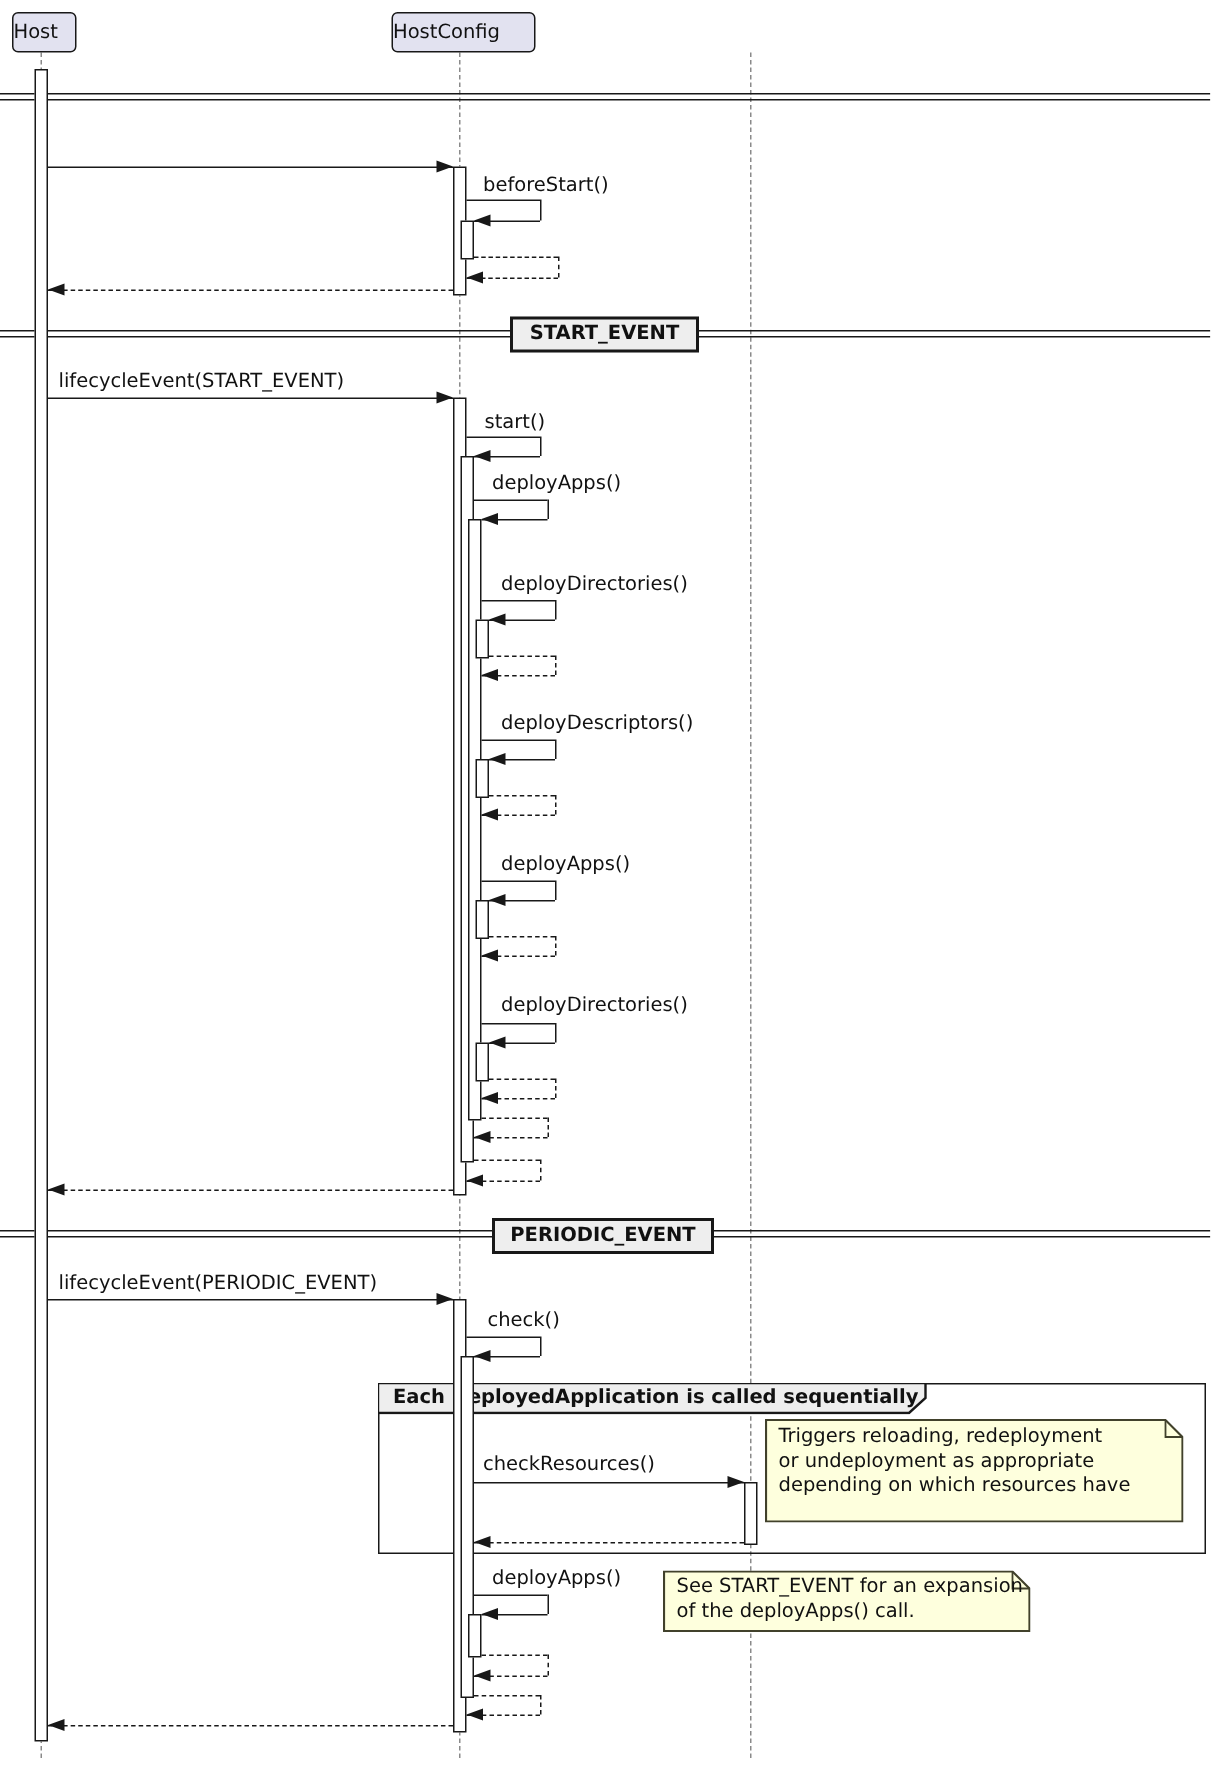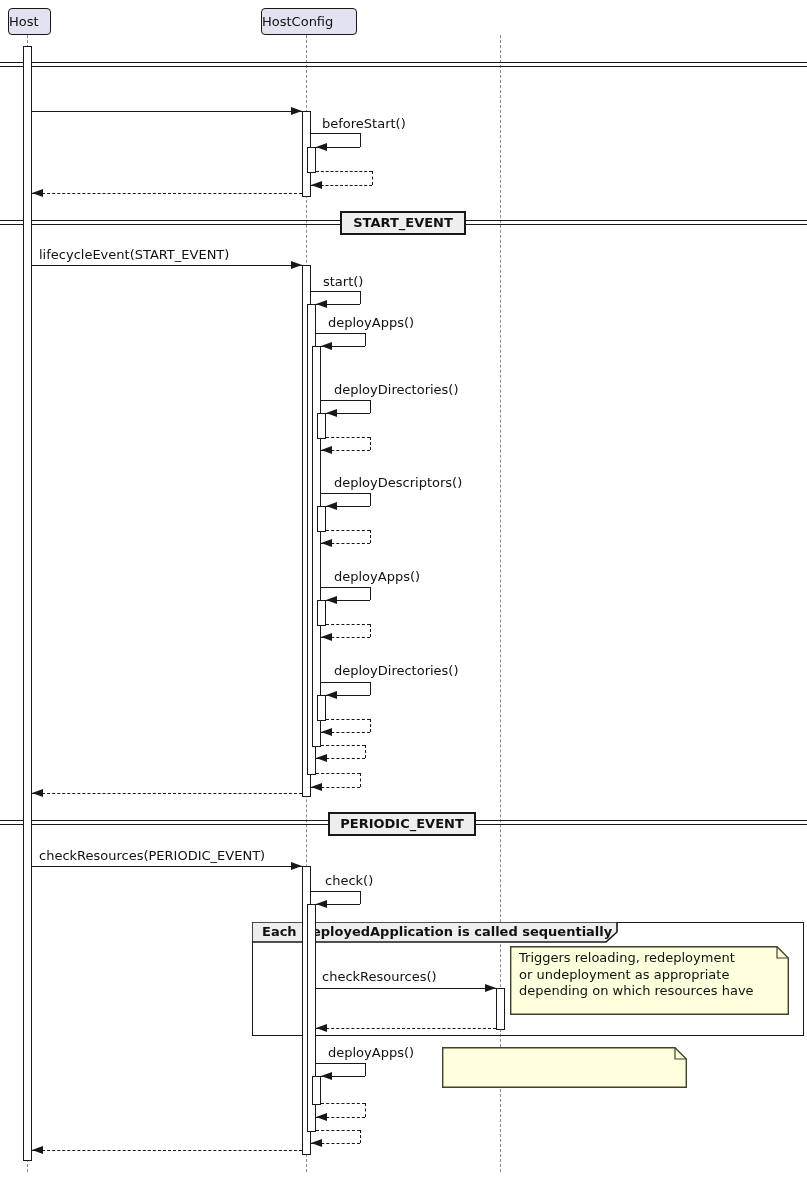--- a/index.html
+++ b/index.html
@@ -159,21 +159,21 @@
   <div class="ah l" style="left:316px;top:754px"></div>
 
   <div class="hl dashed" style="left:316px;top:773px;width:44px"></div>
   <div class="vl dashed" style="left:360px;top:773px;height:14px"></div>
   <div class="hl dashed" style="left:311px;top:787px;width:49px"></div>
   <div class="ah l" style="left:311px;top:783px"></div>
 
   <div class="hl dashed" style="left:32px;top:793px;width:270px"></div>
   <div class="ah l" style="left:32px;top:789px"></div>
 
-  <div class="lbl" style="left:39px;top:848px">checkResources(PERIODIC_EVENT)</div>
+  <div class="lbl" style="left:39px;top:848px">lifecycleEvent(PERIODIC_EVENT)</div>
   <div class="hl" style="left:32px;top:866px;width:270px"></div>
   <div class="ah r" style="left:291px;top:862px"></div>
 
   <div class="lbl" style="left:325px;top:873px">check()</div>
   <div class="hl" style="left:311px;top:891px;width:49px"></div>
   <div class="vl" style="left:360px;top:891px;height:13px"></div>
   <div class="hl" style="left:316px;top:904px;width:44px"></div>
   <div class="ah l" style="left:316px;top:900px"></div>
 
   <div class="lbl" style="left:322px;top:969px">checkResources()</div>
@@ -211,15 +211,19 @@
       <div>or undeployment as appropriate</div>
       <div>depending on which resources have</div>
     </div>
   </div>
 
   <div class="note" style="left:442px;top:1047px;width:245px;height:41px">
     <svg width="245" height="41">
       <path d="M0.7,0.7 L233,0.7 L244.3,12 L244.3,40.3 L0.7,40.3 Z" fill="#FEFFDD" stroke="#41412B" stroke-width="1.4"></path>
       <path d="M233,0.7 L233,12 L244.3,12" fill="none" stroke="#41412B" stroke-width="1.2"></path>
     </svg>
+    <div class="ntext" style="left:9px;top:3px">
+      <div>See START_EVENT for an expansion</div>
+      <div>of the deployApps() call.</div>
+    </div>
   </div>
 
 </div>
 
 </body></html>

